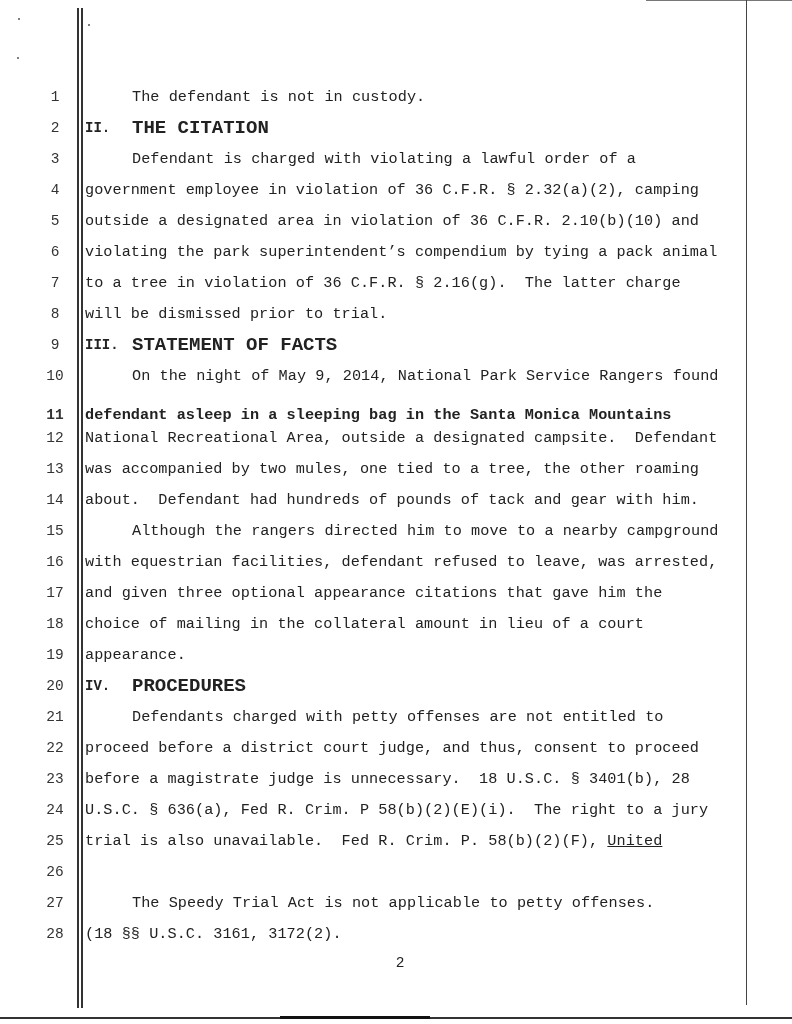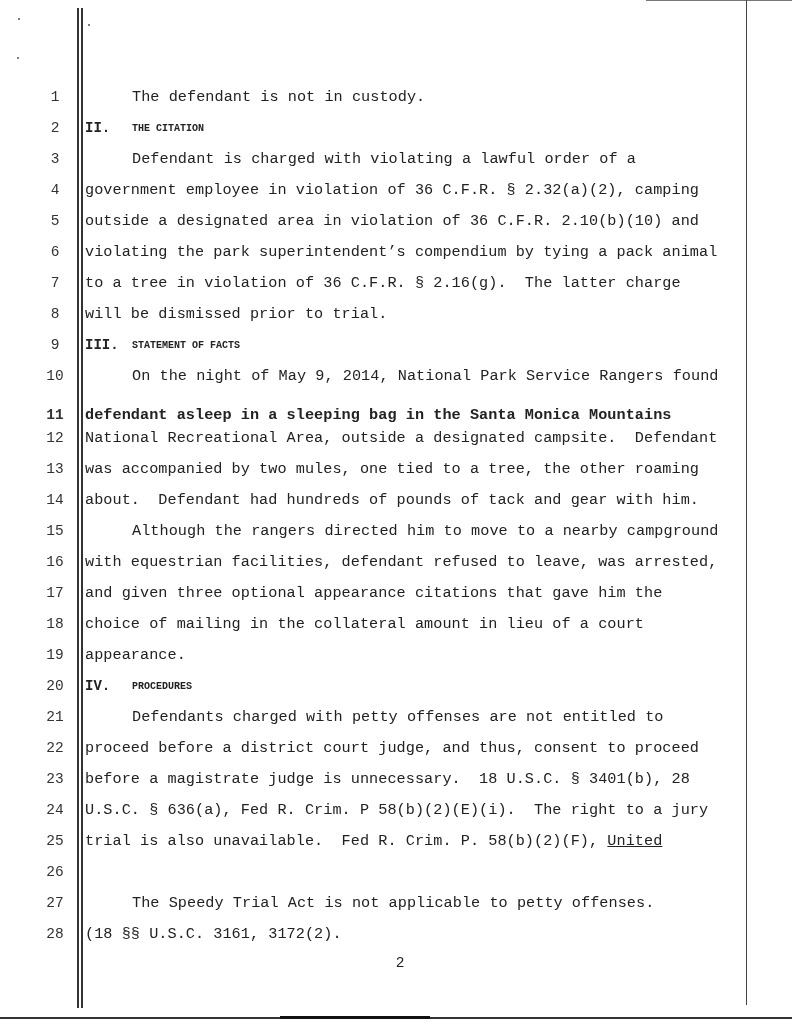--- a/index.html
+++ b/index.html
@@ -10,21 +10,21 @@
   .rule-right { position:absolute; left:746px; top:0px; width:1px; height:1005px; background:#444; }
   .top-rule { position:absolute; left:646px; top:0px; width:146px; height:1px; background:#777; }
   .bottom-rule { position:absolute; left:0; top:1017px; width:792px; height:2px; background:#333; }
   .bottom-rule2 { position:absolute; left:280px; top:1016px; width:150px; height:3px; background:#111; }
   .dot { position:absolute; width:2px; height:2px; background:#555; border-radius:1px; }
   .line { position:absolute; left:0; width:792px; height:31px; }
   .num { position:absolute; left:40px; width:30px; text-align:center; font-size:14.5px; line-height:31px; color:#333; }
   .txt { position:absolute; left:85px; font-size:15.2px; line-height:31px; white-space:pre; letter-spacing:0.05px; }
   .indent { left:132px; }
   .heading-num { position:absolute; left:85px; font-size:14px; line-height:31px; font-weight:bold; white-space:pre; }
-  .heading-title { position:absolute; left:132px; font-size:10px; line-height:31px; font-weight:bold; white-space:pre; }
+  .heading-title { position:absolute; left:132px; font-size:19px; line-height:31px; font-weight:bold; white-space:pre; }
   u { text-decoration:underline; }
   .page-num { position:absolute; left:385px; top:955px; width:30px; text-align:center; font-size:14.5px; }
 </style>
 </head>
 <body>
 
 <div class="top-rule"></div>
 <div class="rule-left1"></div>
 <div class="rule-left2"></div>
 <div class="rule-right"></div>

